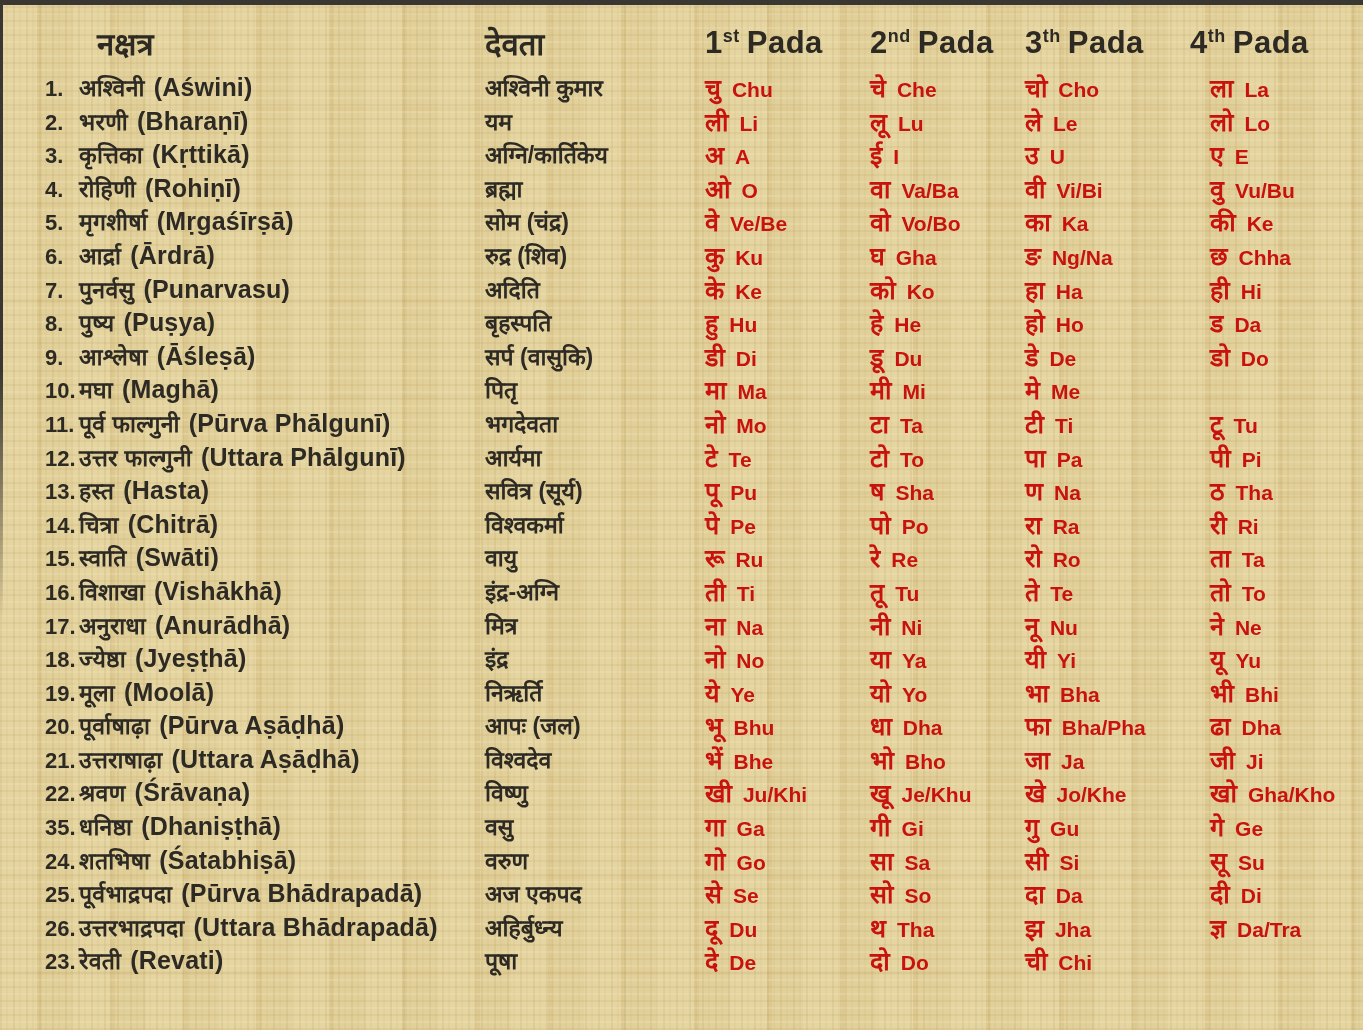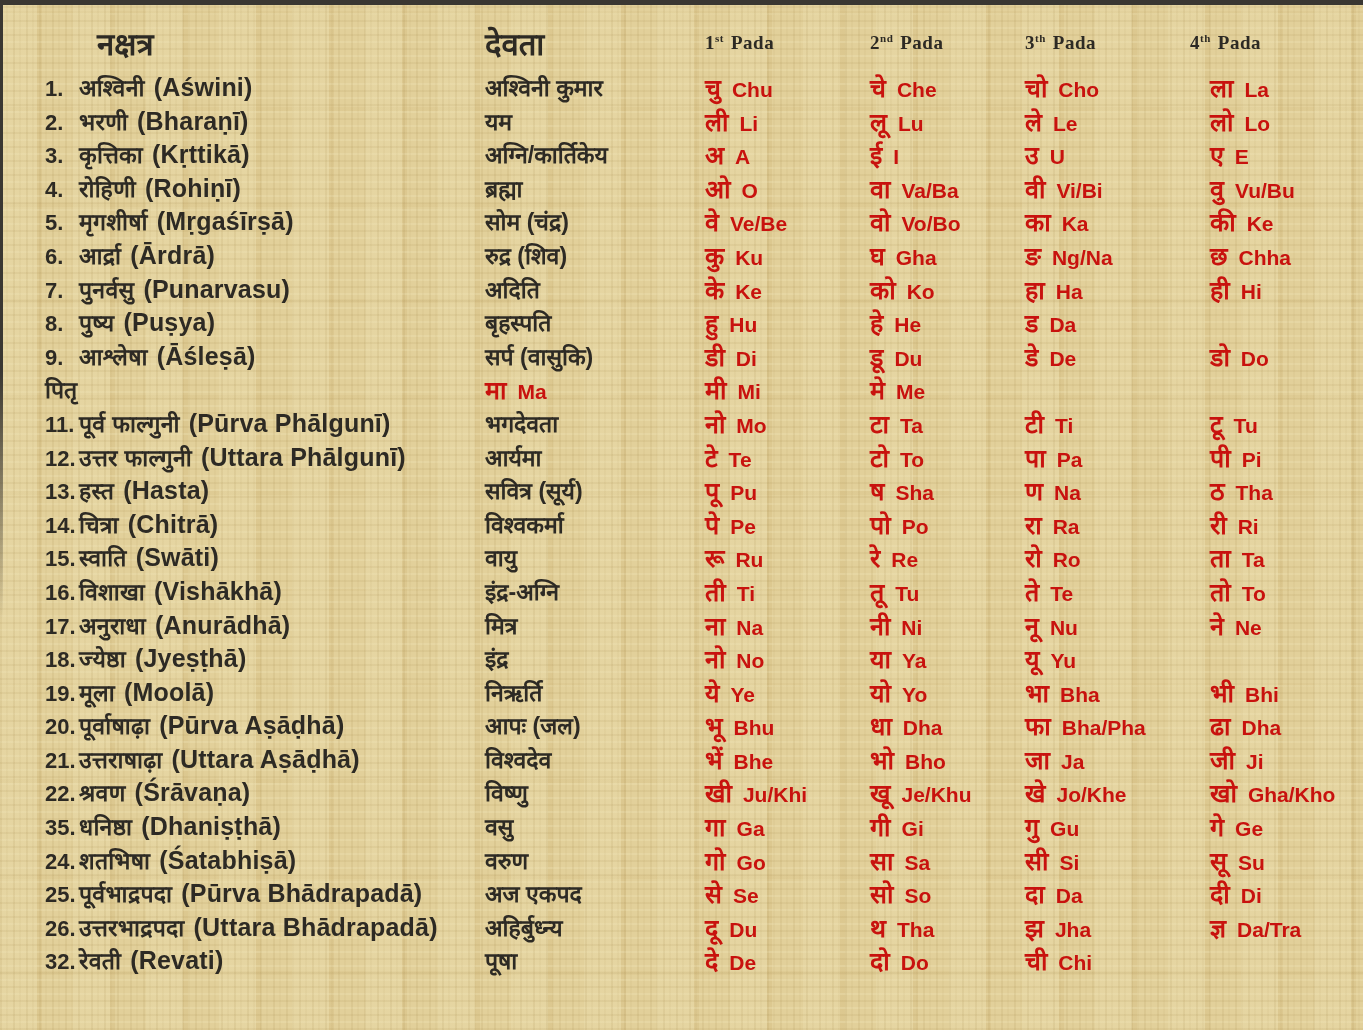--- a/index.html
+++ b/index.html
@@ -13,25 +13,25 @@
       repeating-linear-gradient(0deg, rgba(0,0,0,0) 0 55px, rgba(197,168,102,0.12) 55px 59px, rgba(0,0,0,0) 59px 96px);
     font-family:"Liberation Sans","DejaVu Sans",sans-serif;
     font-weight:bold;
     color:#2d2a24;
   }
   .top-edge{position:absolute;top:0;left:0;width:100%;height:5px;background:#3a3732;}
   .left-edge{position:absolute;top:0;left:0;width:3px;height:620px;
     background:linear-gradient(#3a3732 60%, rgba(58,55,50,0));}
   .table{position:absolute;top:16px;left:45px;width:1318px;}
   .grid{display:grid;grid-template-columns:440px 220px 165px 155px 185px 153px;align-items:center;}
-  .hrow{height:54px;font-family:Liberation Serif, serif;}
+  .hrow{height:54px;}
   .row{height:33.6px;}
   .h-nak{font-size:31px;padding-left:52px;}
   .h-dev{font-size:31px;}
-  .h-pada{font-size:19px;letter-spacing:0.5px;}
+  .h-pada{font-size:31px;letter-spacing:0.5px;}
   .h-pada sup{font-size:0.58em;vertical-align:super;line-height:0;}
   .h-pada .pw{margin-left:7px;}
   .h-p4{margin-left:-20px;}
   .c-nak{white-space:nowrap;font-size:23px;}
   .num{display:inline-block;min-width:34px;font-size:22px;}
   .devname{letter-spacing:0.3px;}
   .latname{margin-left:9px;font-size:25px;letter-spacing:0.2px;}
   .c-dev{font-size:23px;white-space:nowrap;}
   .pada{white-space:nowrap;color:#c8120e;}
   .pada .syll{font-size:25px;}
@@ -130,35 +130,39 @@
     <div class="pada"><span class="syll">ही</span><span class="lat">Hi</span></div>
   </div>
 
   <div class="grid row">
     <div class="c-nak">
       <span class="num">8.</span><span class="devname">पुष्य</span><span class="latname">(Puṣya)</span>
     </div>
     <div class="c-dev"><span class="deity">बृहस्पति</span></div>
     <div class="pada"><span class="syll">हु</span><span class="lat">Hu</span></div>
     <div class="pada"><span class="syll">हे</span><span class="lat">He</span></div>
+    <div class="pada"><span class="syll">हो</span><span class="lat">Ho</span></div>
     <div class="pada"><span class="syll">ड</span><span class="lat">Da</span></div>
   </div>
 
   <div class="grid row">
     <div class="c-nak">
       <span class="num">9.</span><span class="devname">आश्लेषा</span><span class="latname">(Āśleṣā)</span>
     </div>
     <div class="c-dev"><span class="deity">सर्प (वासुकि)</span></div>
     <div class="pada"><span class="syll">डी</span><span class="lat">Di</span></div>
     <div class="pada"><span class="syll">डू</span><span class="lat">Du</span></div>
     <div class="pada"><span class="syll">डे</span><span class="lat">De</span></div>
     <div class="pada"><span class="syll">डो</span><span class="lat">Do</span></div>
   </div>
 
   <div class="grid row">
+    <div class="c-nak">
+      <span class="num">10.</span><span class="devname">मघा</span><span class="latname">(Maghā)</span>
+    </div>
     <div class="c-dev"><span class="deity">पितृ</span></div>
     <div class="pada"><span class="syll">मा</span><span class="lat">Ma</span></div>
     <div class="pada"><span class="syll">मी</span><span class="lat">Mi</span></div>
     <div class="pada"><span class="syll">मे</span><span class="lat">Me</span></div>
   </div>
 
   <div class="grid row">
     <div class="c-nak">
       <span class="num">11.</span><span class="devname">पूर्व फाल्गुनी</span><span class="latname">(Pūrva Phālgunī)</span>
     </div>
@@ -235,20 +239,21 @@
     <div class="pada"><span class="syll">ने</span><span class="lat">Ne</span></div>
   </div>
 
   <div class="grid row">
     <div class="c-nak">
       <span class="num">18.</span><span class="devname">ज्येष्ठा</span><span class="latname">(Jyeṣṭhā)</span>
     </div>
     <div class="c-dev"><span class="deity">इंद्र</span></div>
     <div class="pada"><span class="syll">नो</span><span class="lat">No</span></div>
     <div class="pada"><span class="syll">या</span><span class="lat">Ya</span></div>
+    <div class="pada"><span class="syll">यी</span><span class="lat">Yi</span></div>
     <div class="pada"><span class="syll">यू</span><span class="lat">Yu</span></div>
   </div>
 
   <div class="grid row">
     <div class="c-nak">
       <span class="num">19.</span><span class="devname">मूला</span><span class="latname">(Moolā)</span>
     </div>
     <div class="c-dev"><span class="deity">निऋर्ति</span></div>
     <div class="pada"><span class="syll">ये</span><span class="lat">Ye</span></div>
     <div class="pada"><span class="syll">यो</span><span class="lat">Yo</span></div>
@@ -328,21 +333,21 @@
     </div>
     <div class="c-dev"><span class="deity">अहिर्बुध्न्य</span></div>
     <div class="pada"><span class="syll">दू</span><span class="lat">Du</span></div>
     <div class="pada"><span class="syll">थ</span><span class="lat">Tha</span></div>
     <div class="pada"><span class="syll">झ</span><span class="lat">Jha</span></div>
     <div class="pada"><span class="syll">ज्ञ</span><span class="lat">Da/Tra</span></div>
   </div>
 
   <div class="grid row">
     <div class="c-nak">
-      <span class="num">32.</span><span class="devname">रेवती</span><span class="latname">(Revati)</span>
+      <span class="num">23.</span><span class="devname">रेवती</span><span class="latname">(Revati)</span>
     </div>
     <div class="c-dev"><span class="deity">पूषा</span></div>
     <div class="pada"><span class="syll">दे</span><span class="lat">De</span></div>
     <div class="pada"><span class="syll">दो</span><span class="lat">Do</span></div>
     <div class="pada"><span class="syll">ची</span><span class="lat">Chi</span></div>
   </div>
 </div>
 </div>
 
 </body></html>

